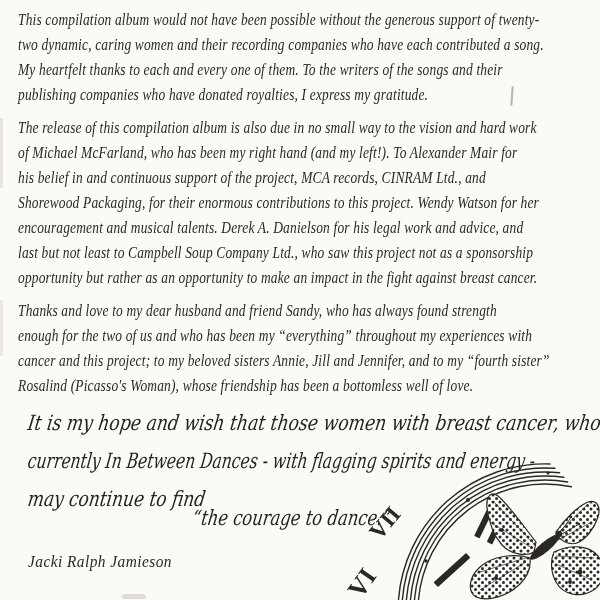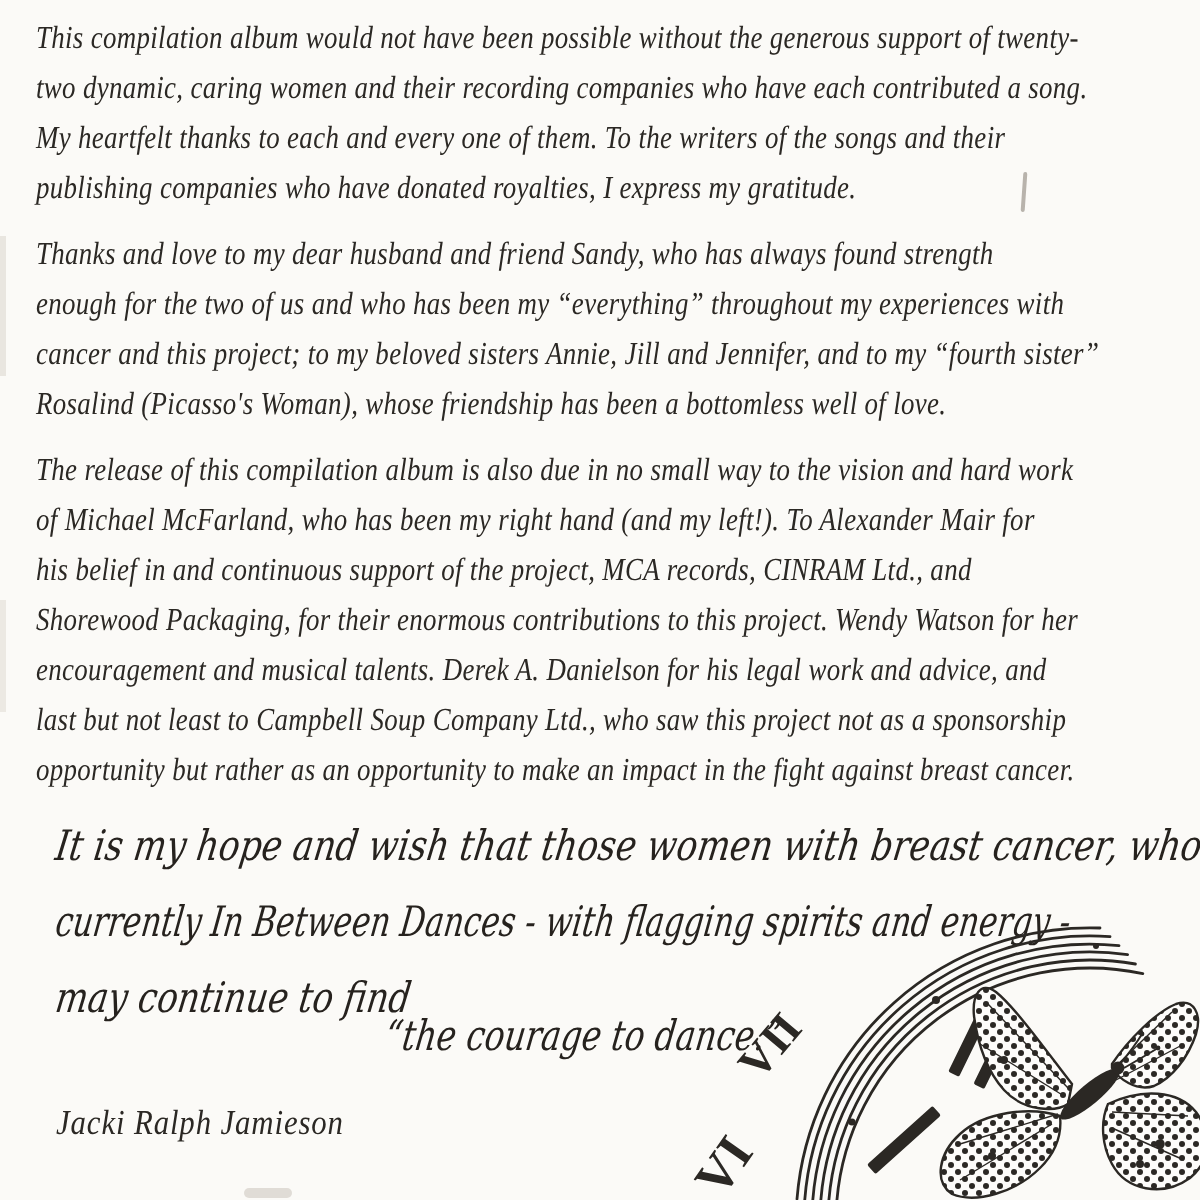--- a/index.html
+++ b/index.html
@@ -54,33 +54,33 @@
 <div class="page">
 
   <div class="body-text">
     <div class="para">
       <div class="bl">This compilation album would not have been possible without the generous support of twenty-</div>
       <div class="bl">two dynamic, caring women and their recording companies who have each contributed a song.</div>
       <div class="bl">My heartfelt thanks to each and every one of them. To the writers of the songs and their</div>
       <div class="bl">publishing companies who have donated royalties, I express my gratitude.</div>
     </div>
     <div class="para">
-      <div class="bl">Thanks and love to my dear husband and friend Sandy, who has always found strength</div>
-      <div class="bl">enough for the two of us and who has been my “everything” throughout my experiences with</div>
-      <div class="bl">cancer and this project; to my beloved sisters Annie, Jill and Jennifer, and to my “fourth sister”</div>
-      <div class="bl">Rosalind (Picasso's Woman), whose friendship has been a bottomless well of love.</div>
-    </div>
-    <div class="para">
       <div class="bl">The release of this compilation album is also due in no small way to the vision and hard work</div>
       <div class="bl">of Michael McFarland, who has been my right hand (and my left!). To Alexander Mair for</div>
       <div class="bl">his belief in and continuous support of the project, MCA records, CINRAM Ltd., and</div>
       <div class="bl">Shorewood Packaging, for their enormous contributions to this project. Wendy Watson for her</div>
       <div class="bl">encouragement and musical talents. Derek A. Danielson for his legal work and advice, and</div>
       <div class="bl">last but not least to Campbell Soup Company Ltd., who saw this project not as a sponsorship</div>
       <div class="bl">opportunity but rather as an opportunity to make an impact in the fight against breast cancer.</div>
+    </div>
+    <div class="para">
+      <div class="bl">Thanks and love to my dear husband and friend Sandy, who has always found strength</div>
+      <div class="bl">enough for the two of us and who has been my “everything” throughout my experiences with</div>
+      <div class="bl">cancer and this project; to my beloved sisters Annie, Jill and Jennifer, and to my “fourth sister”</div>
+      <div class="bl">Rosalind (Picasso's Woman), whose friendship has been a bottomless well of love.</div>
     </div>
   </div>
 
   <div class="hw">
     <div class="hwl s0">It is my hope and wish that those women with breast cancer, who are</div>
     <div class="hwl s1">currently In Between Dances - with flagging spirits and energy -</div>
     <div class="hwl s2">may continue to find</div>
   </div>
 
   <div class="hw-quote">“the courage to dance.”</div>

